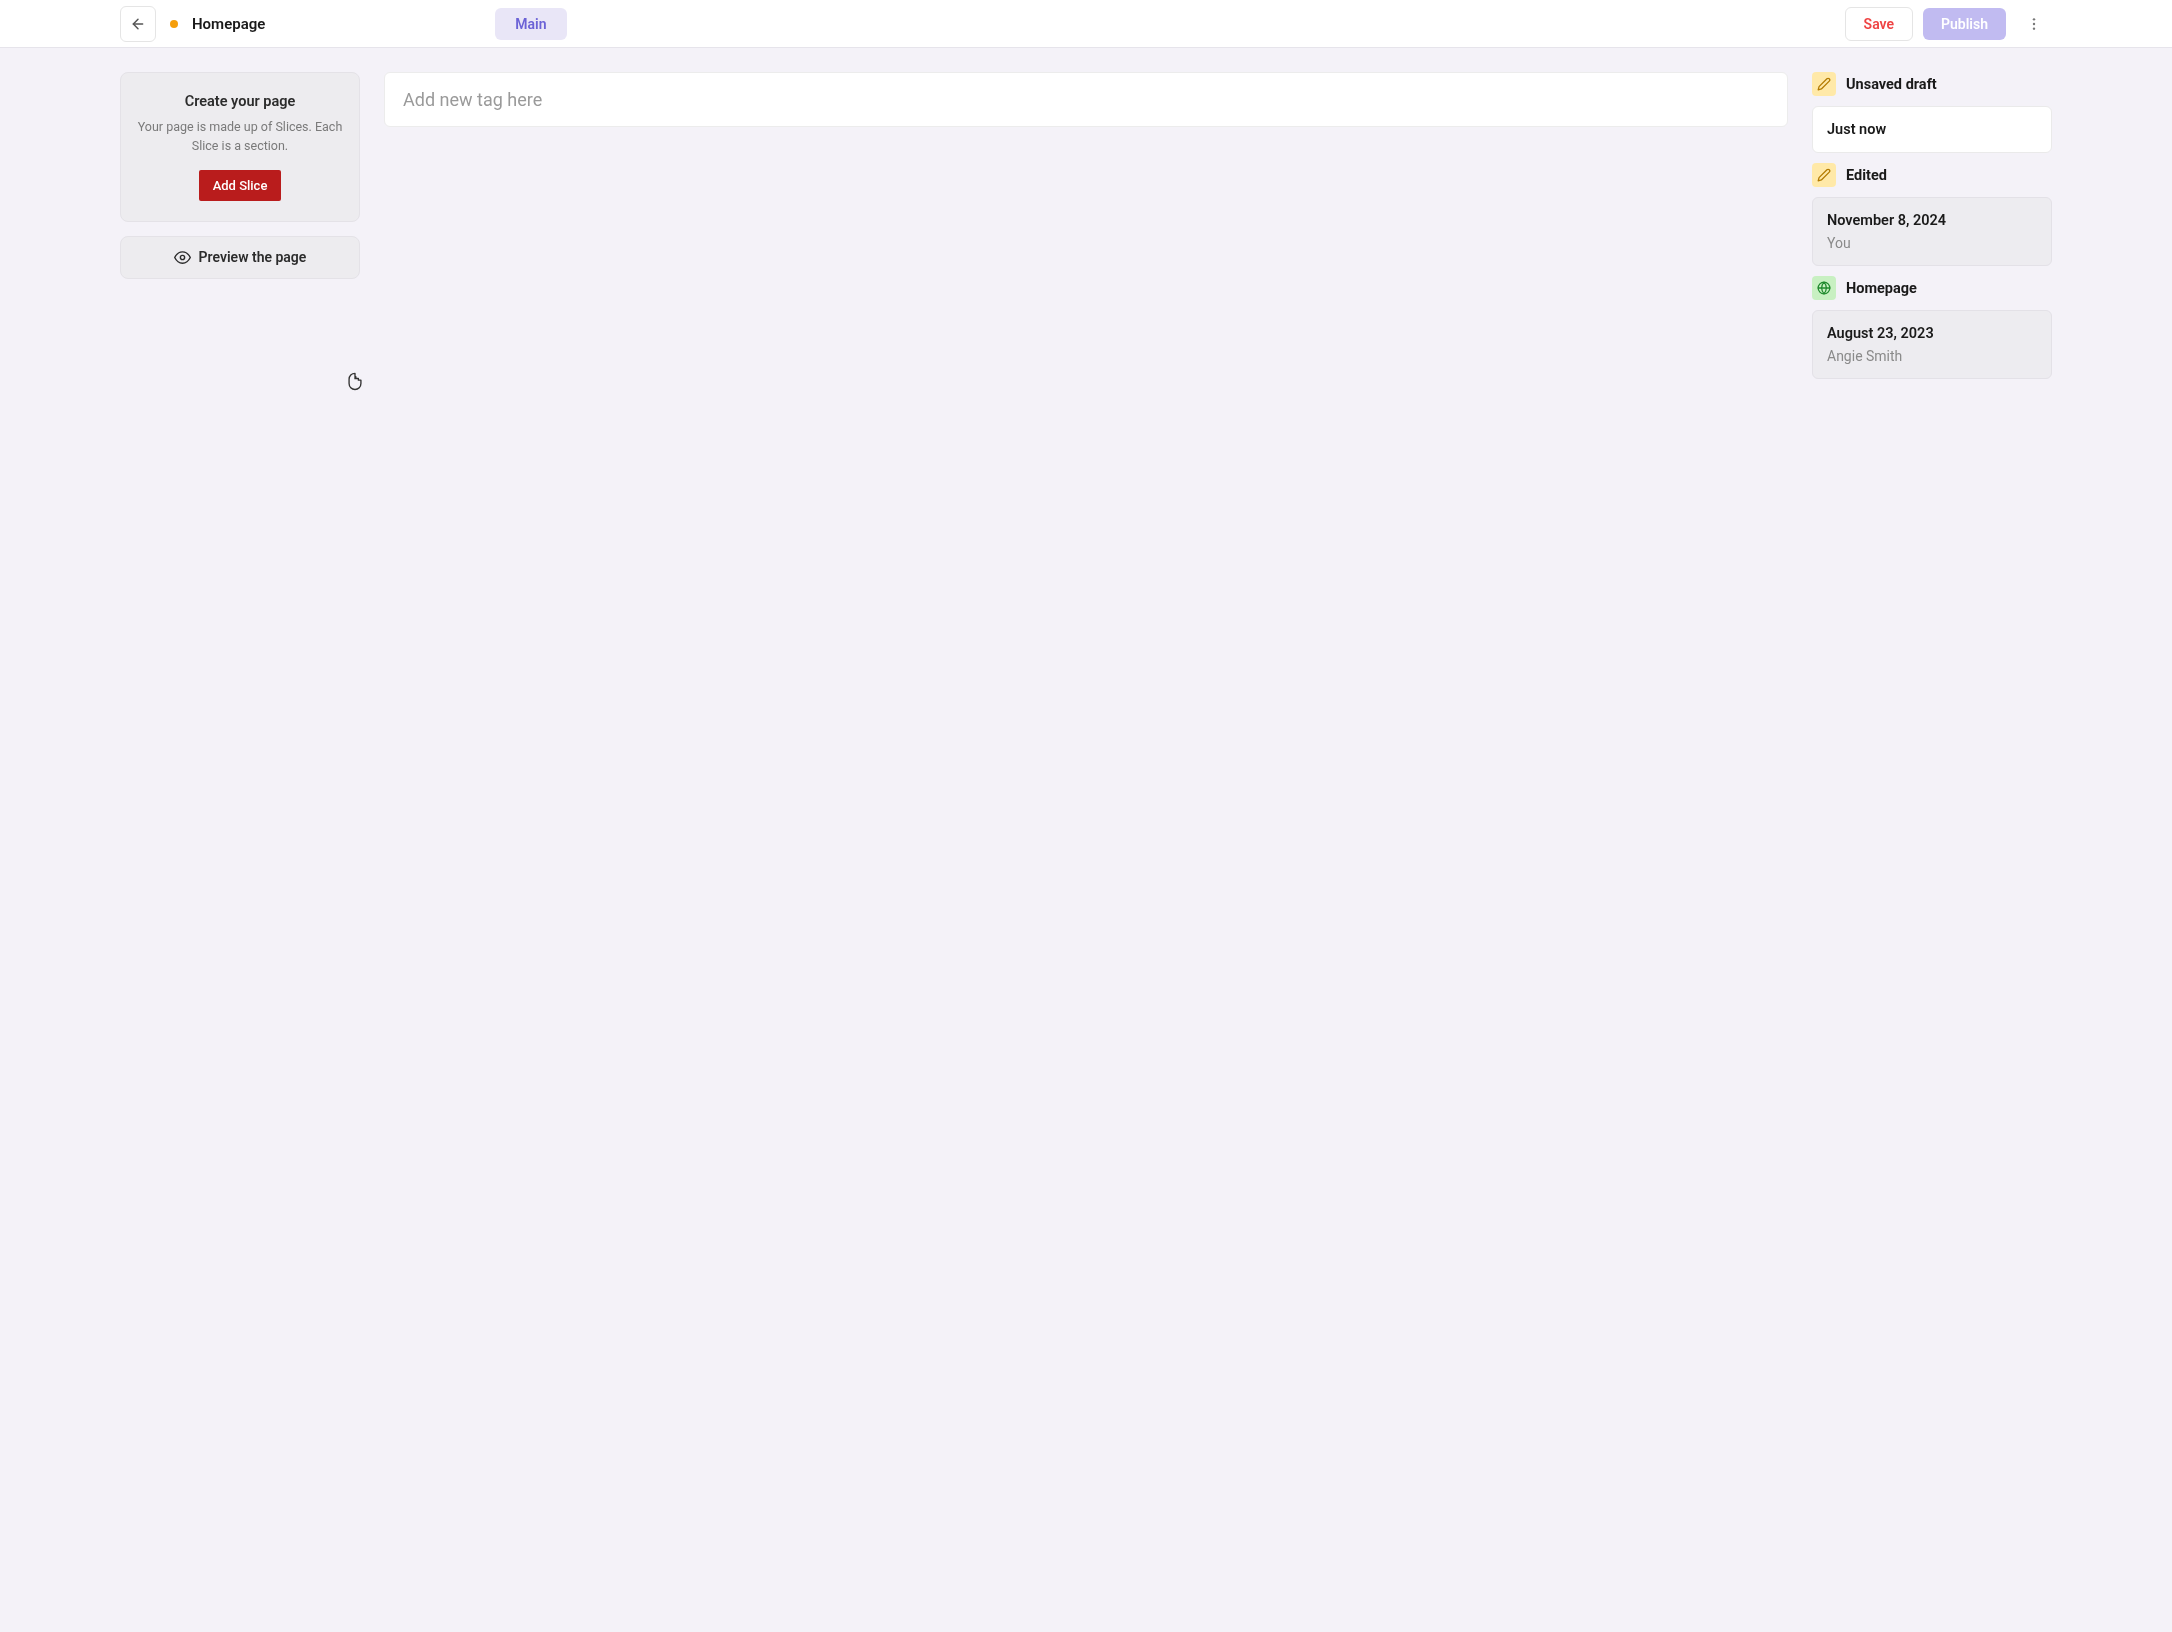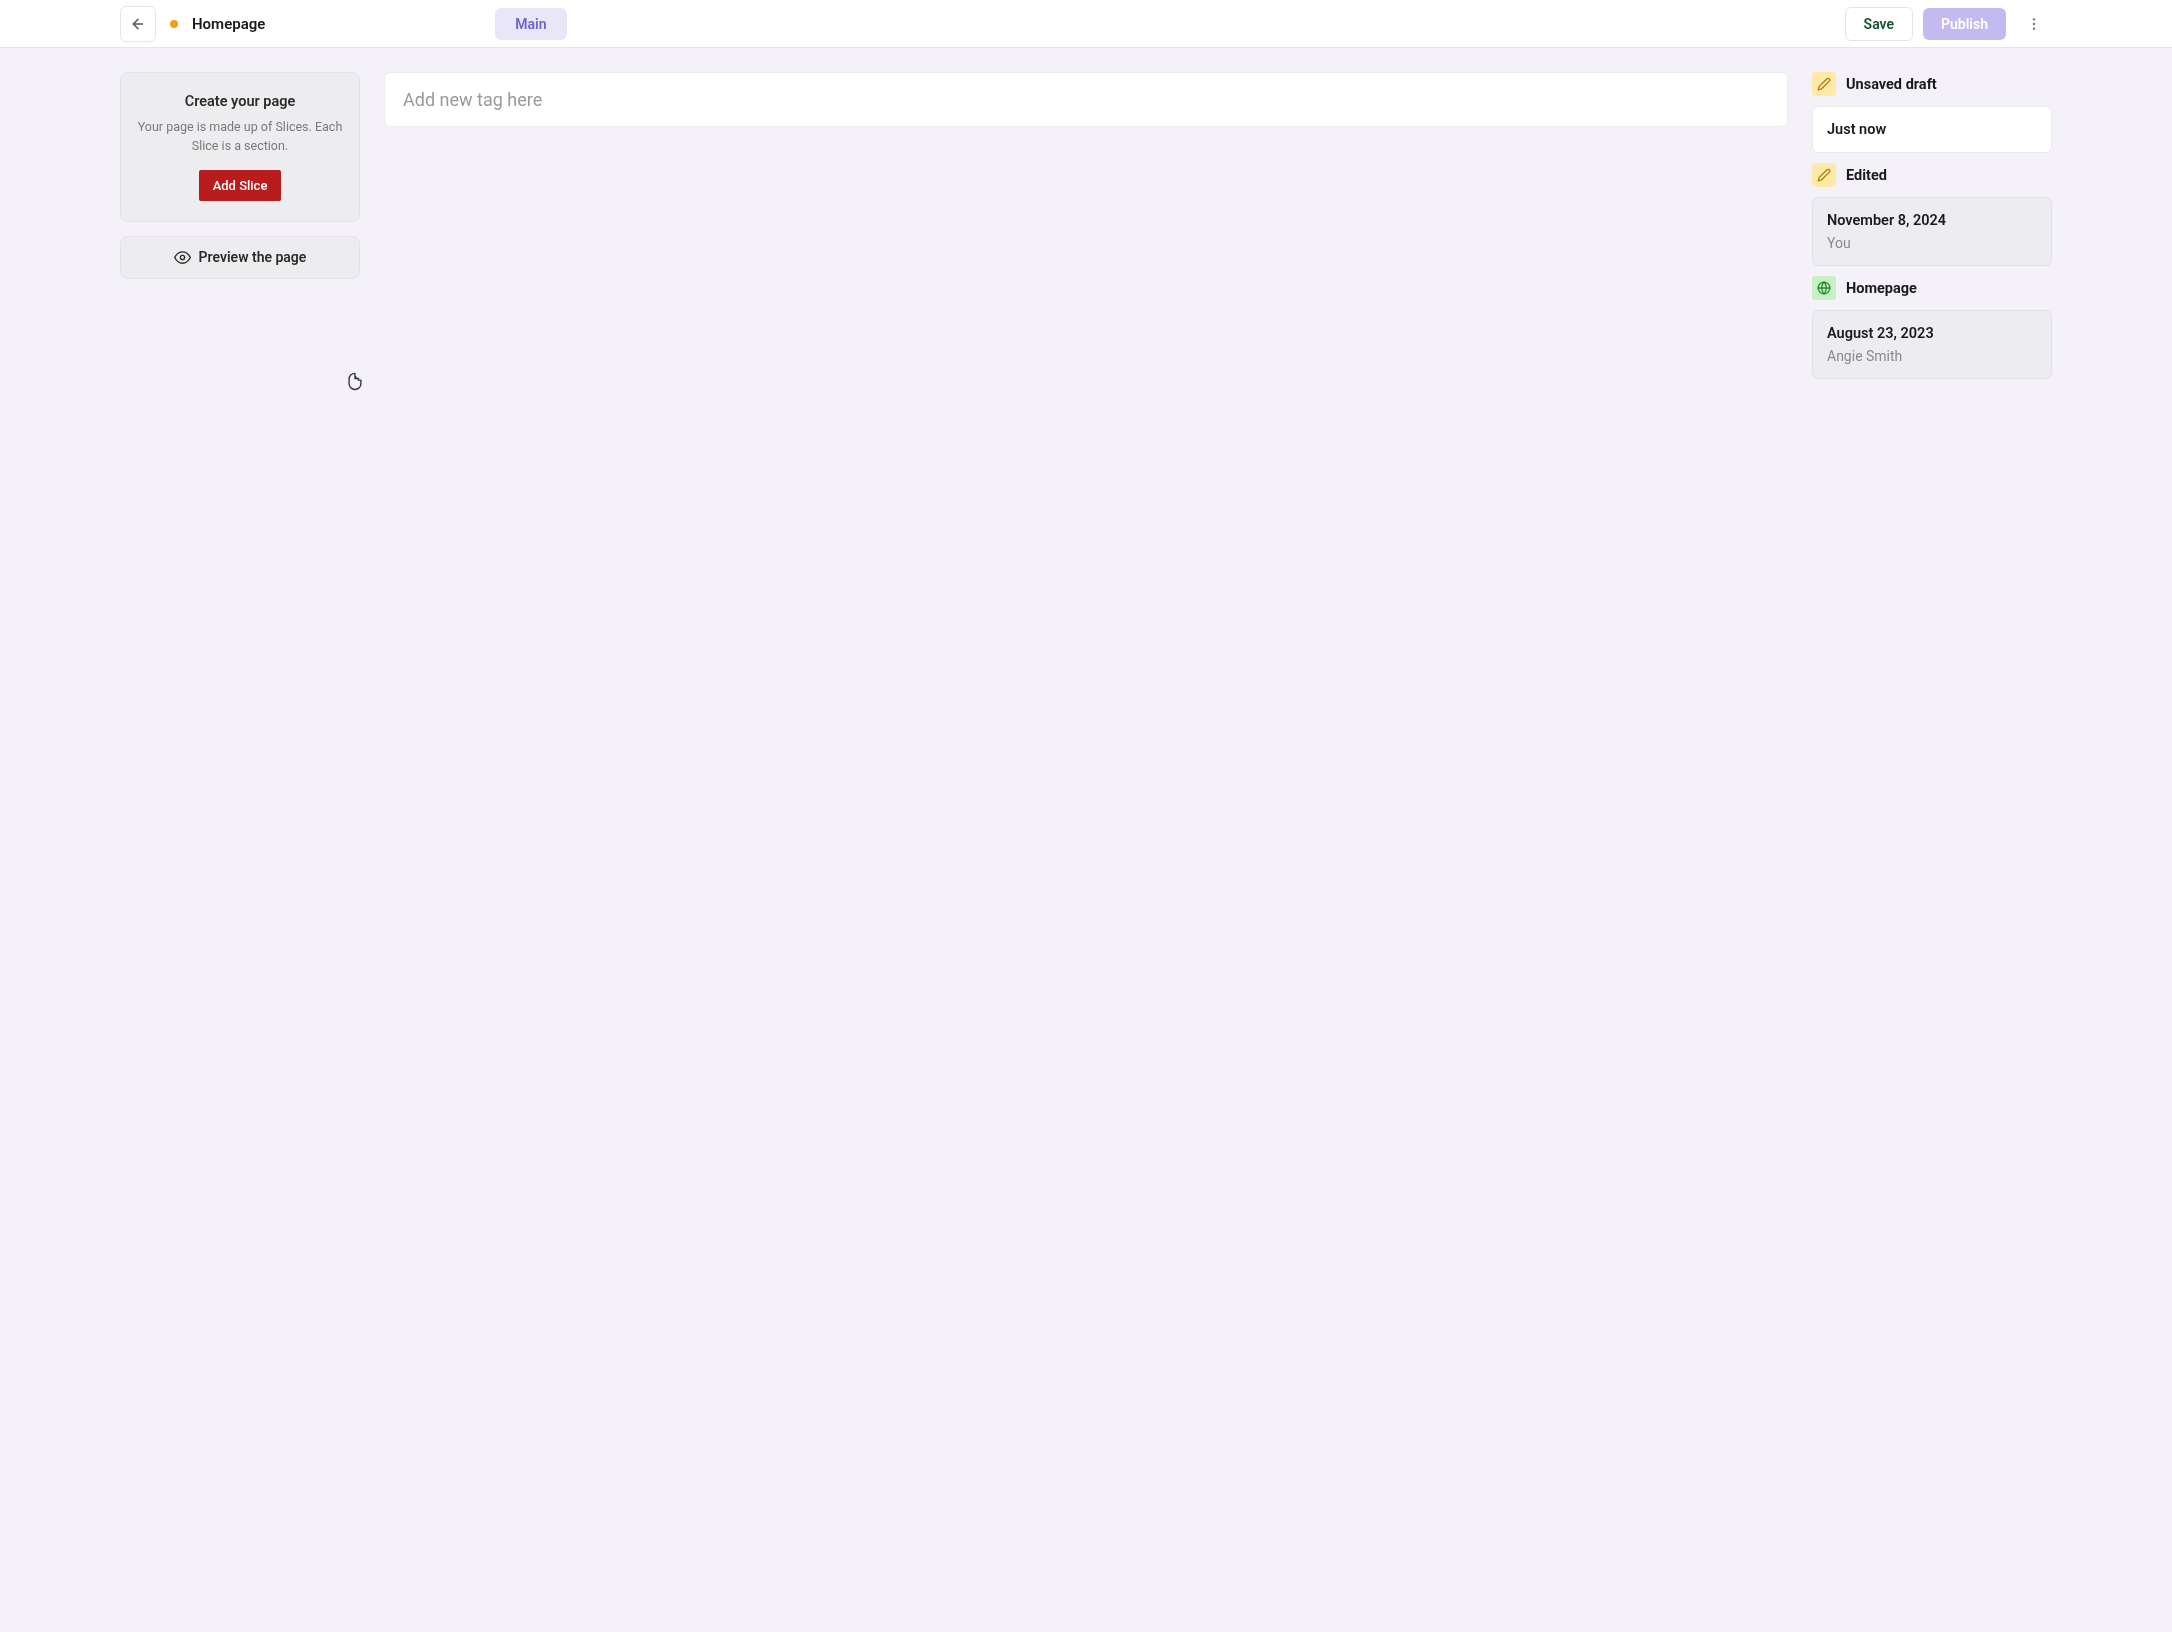--- a/index.html
+++ b/index.html
@@ -71,21 +71,21 @@
       padding: 8px 18px;
       border-radius: 6px;
       font-weight: 600;
       cursor: pointer;
       border: none;
       font-size: 14px;
     }
     .btn-save {
       background: #fff;
       border: 1px solid #e5e5e5;
-      color: #14532d;
+      color: #ef4444;
     }
     .btn-publish {
       background: #c1bbf1;
       color: #fff;
     }
     .more-btn {
       width: 36px;
       height: 36px;
       display: flex;
       align-items: center;

